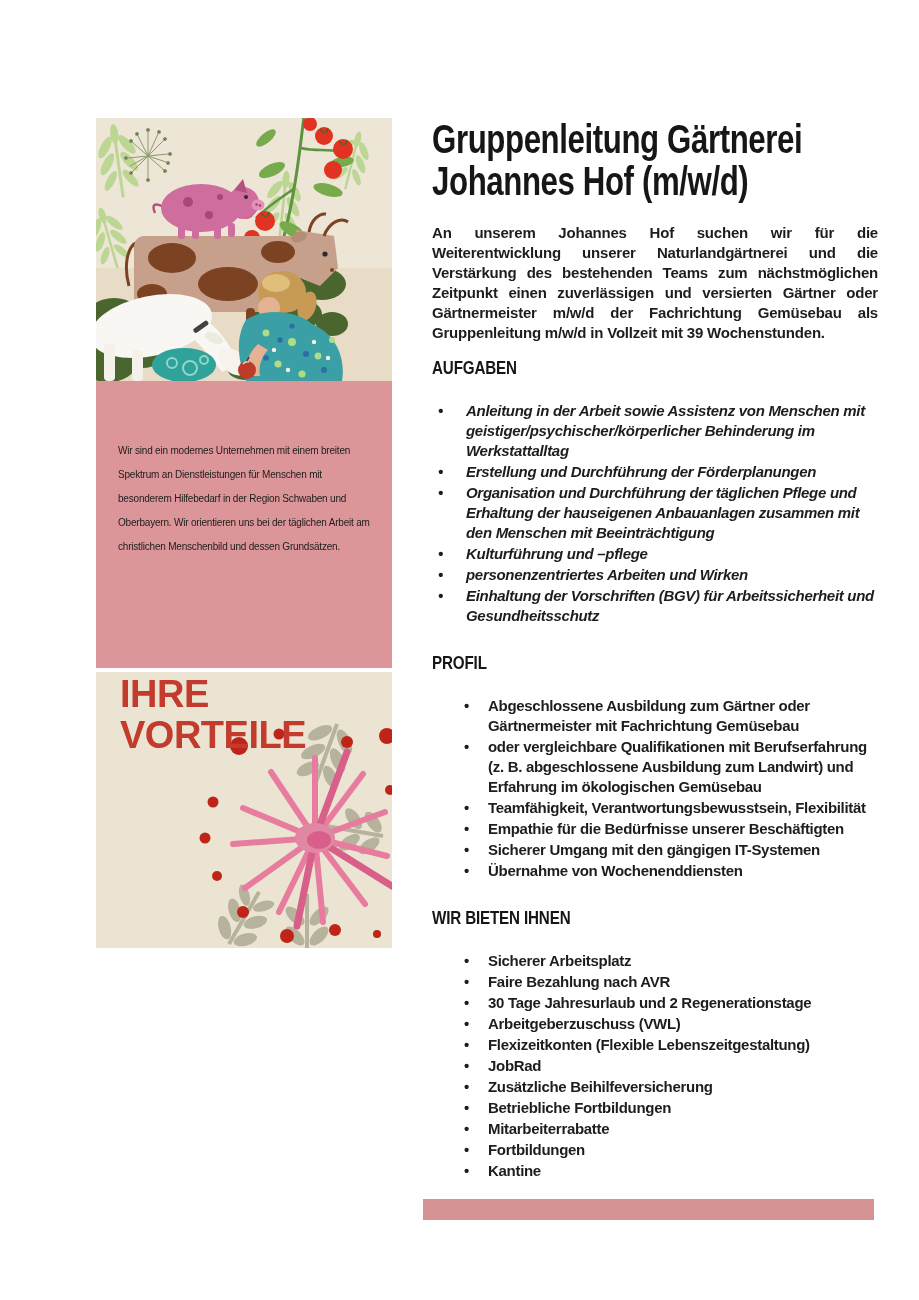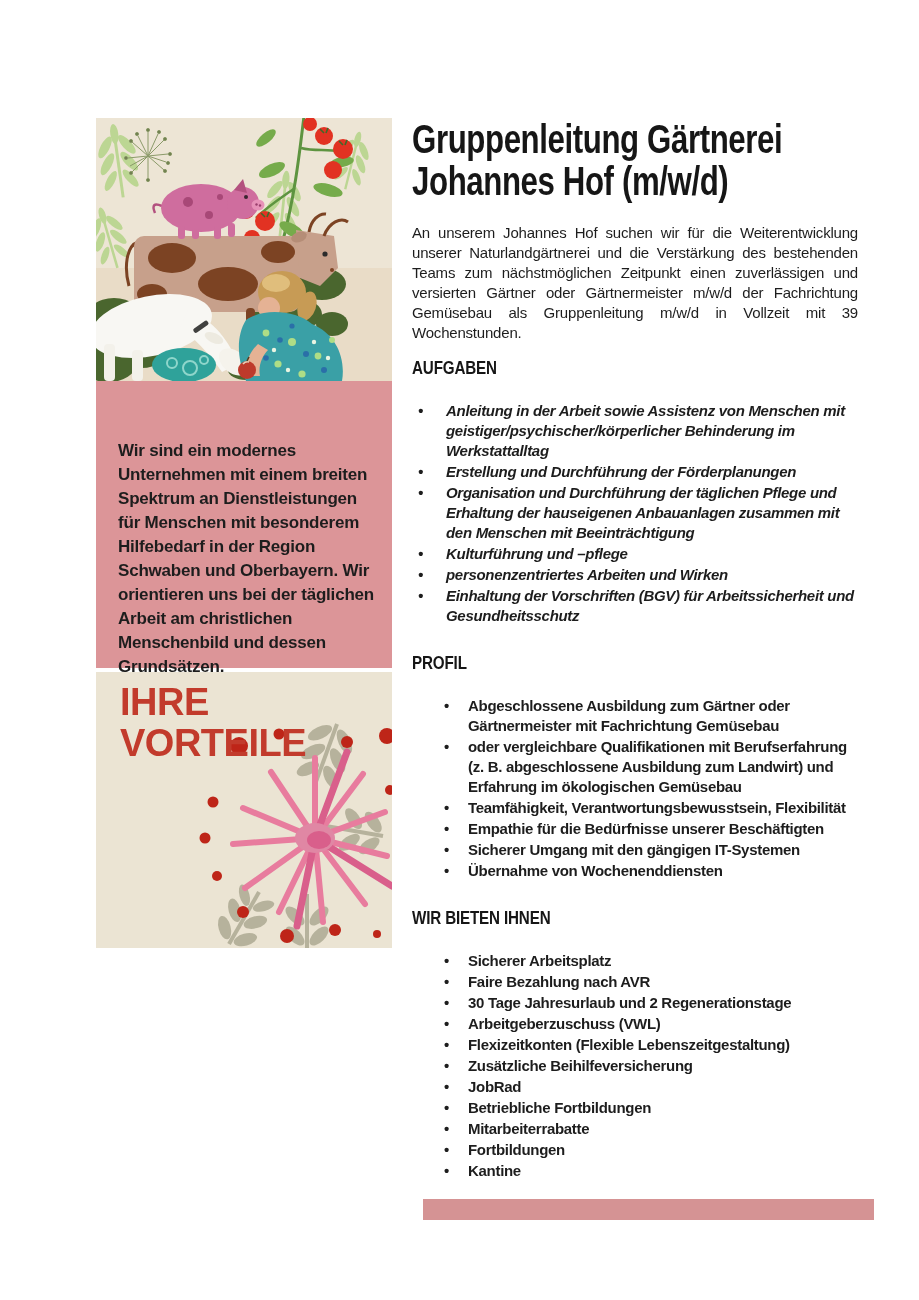--- a/index.html
+++ b/index.html
@@ -33,72 +33,72 @@
     width:296px; height:263px;
     overflow:hidden;
     line-height:0;
   }
   .about-box{
     width:296px; height:287px;
     background:var(--sidebar-pink);
     padding:58px 18px 0 22px;
   }
   .about-box p{
-    font-size:17px;
-    font-weight:700;
+    font-size:10px;
+    font-weight:400;
     line-height:24px;
     letter-spacing:-0.2px;
     color:#1d1d1d;
   }
   .benefits-box{
     position:relative;
     margin-top:4px;
     width:296px; height:276px;
     background:var(--sidebar-beige);
     overflow:hidden;
   }
   .benefits-title{
     position:relative;
     z-index:2;
-    padding:10px 0 0 24px;
+    padding:2px 0 0 24px;
     font-size:38px;
     font-weight:700;
     line-height:41px;
     letter-spacing:-0.5px;
     color:var(--benefits-red);
   }
   .dandelion{
     position:absolute;
     right:0; bottom:0;
     z-index:1;
     line-height:0;
   }
 
   
   .right-col{
     position:absolute;
-    left:412px; top:118px;
+    left:432px; top:118px;
     width:446px;
   }
   h1.job-title{
     font-size:40px;
     font-weight:700;
     line-height:42px;
     letter-spacing:-0.5px;
     color:#161616;
     transform:scaleX(0.78);
     transform-origin:left top;
     white-space:nowrap;
   }
   .intro{
     margin-top:21px;
     font-size:15px;
     line-height:20px;
     letter-spacing:-0.2px;
-    font-weight:400;
+    font-weight:700;
     text-align:justify;
     color:#1d1d1d;
   }
   section{margin-top:0;}
   h2.sec-heading{
     font-size:19px;
     font-weight:700;
     letter-spacing:-0.2px;
     color:#161616;
     transform:scaleX(0.8);
@@ -463,22 +463,22 @@
     </section>
 
     <section class="sec-bieten">
       <h2 class="sec-heading">WIR BIETEN IHNEN</h2>
       <ul class="bullets lvl2">
           <li>Sicherer Arbeitsplatz</li>
           <li>Faire Bezahlung nach AVR</li>
           <li>30 Tage Jahresurlaub und 2 Regenerationstage</li>
           <li>Arbeitgeberzuschuss (VWL)</li>
           <li>Flexizeitkonten (Flexible Lebenszeitgestaltung)</li>
+          <li>JobRad</li>
           <li>Zusätzliche Beihilfeversicherung</li>
-          <li>JobRad</li>
           <li>Betriebliche Fortbildungen</li>
           <li>Mitarbeiterrabatte</li>
           <li>Fortbildungen</li>
           <li>Kantine</li>
         </ul>
     </section>
   </main>
 
   <div class="footer-bar"></div>
 </div>

